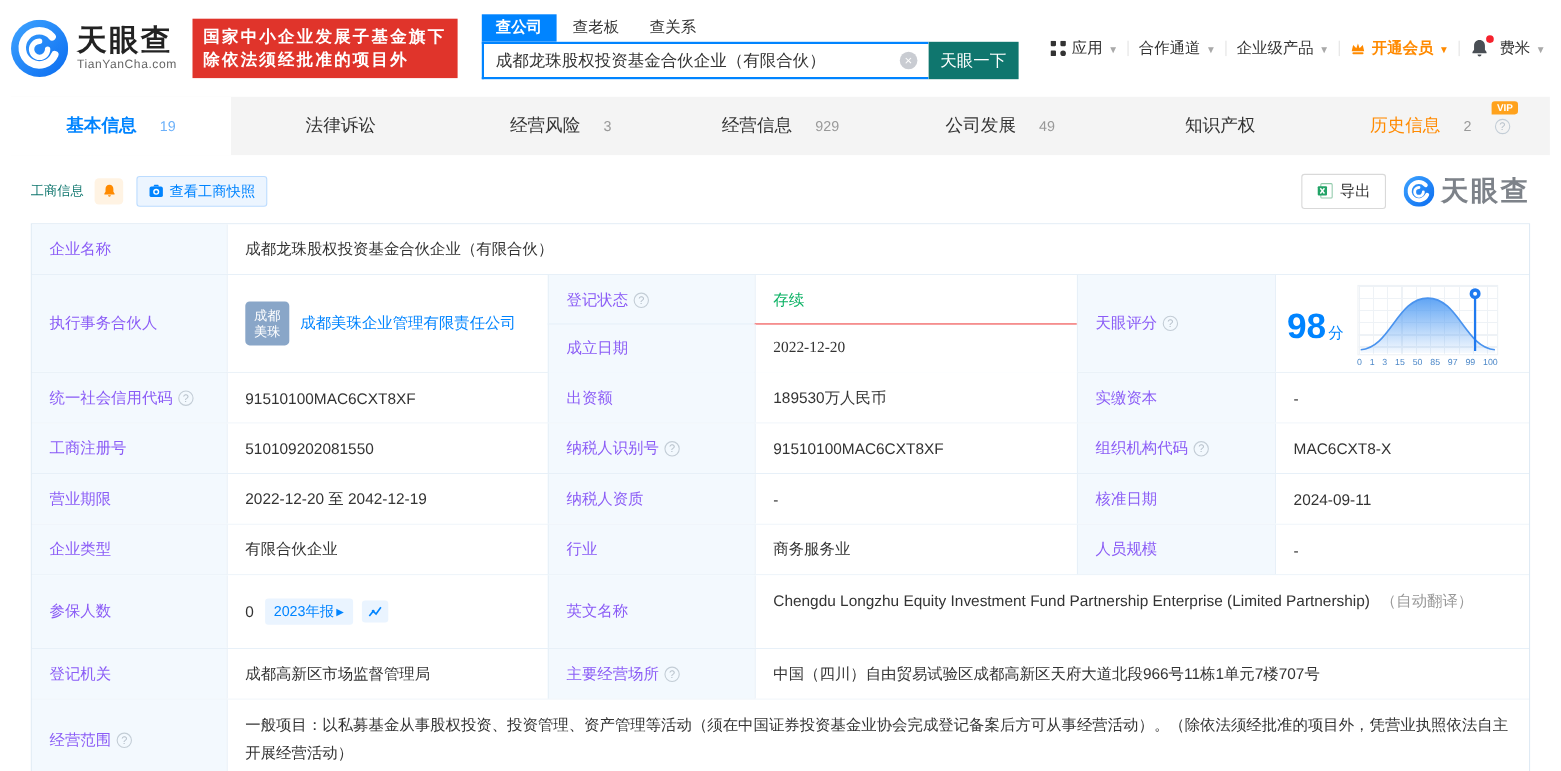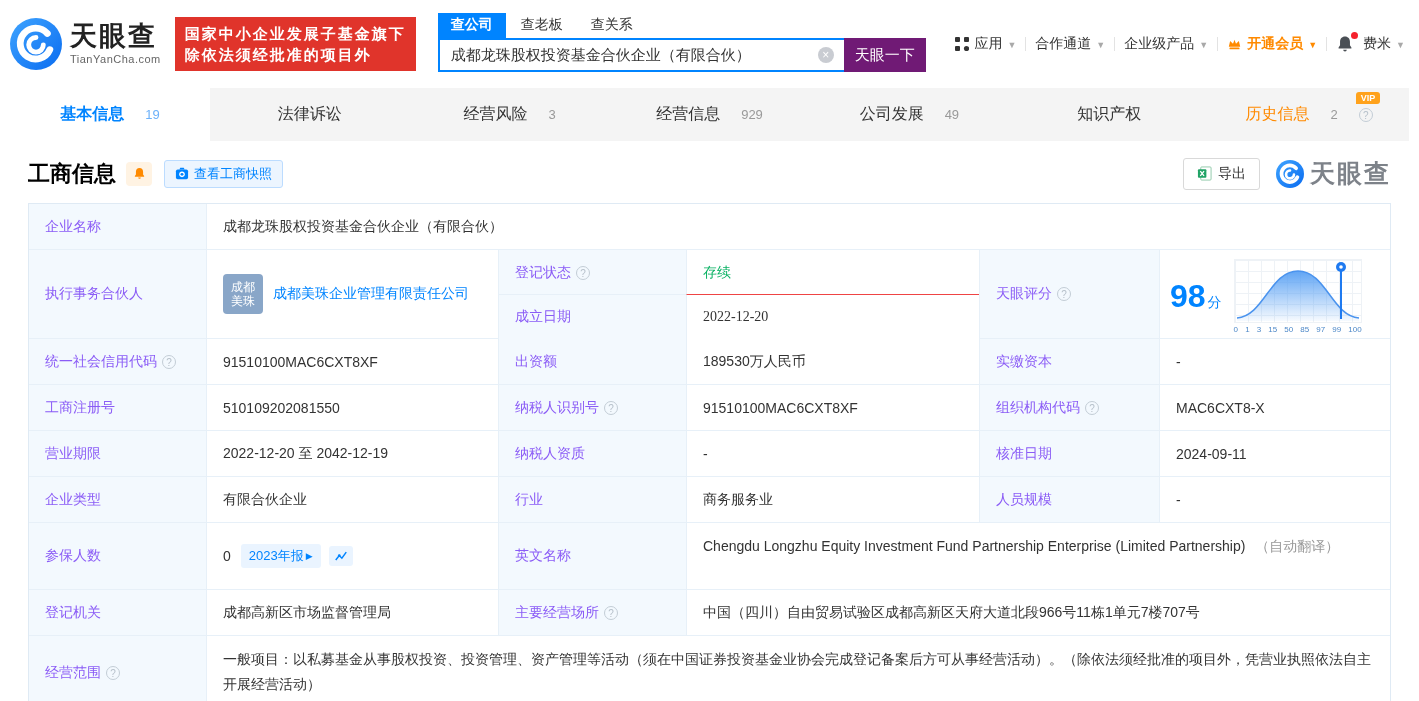--- a/index.html
+++ b/index.html
@@ -17,21 +17,21 @@
   .search-tabs { display:flex; gap:2px; }
   .stab { font-size:14px; padding:3px 13px 4px; cursor:pointer; color:#333; }
   .stab.active { background:#0084ff; color:#fff; font-weight:bold; }
   .search-row { display:flex; }
   .search-input-wrap { position:relative; }
   .search-input { width:406px; height:34px; border:2px solid #0084ff; border-right:none;
     font-size:15px; color:#333; padding:0 36px 0 11px; outline:none;
     font-family:"Liberation Sans","DejaVu Sans",sans-serif; }
   .clear-icon { position:absolute; right:10px; top:9px; width:16px; height:16px; background:#c9ccd2;
     border-radius:50%; color:#fff; font-size:12px; line-height:16px; text-align:center; cursor:pointer; }
-  .search-btn { width:82px; height:34px; background:#701a75; color:#fff; border:none;
+  .search-btn { width:82px; height:34px; background:#0f766e; color:#fff; border:none;
     font-size:15px; cursor:pointer; font-family:inherit; }
   .top-nav { margin-left:auto; display:flex; align-items:center; gap:9px; font-size:14px; white-space:nowrap; }
   .nav-item { display:flex; align-items:center; gap:5px; cursor:pointer; color:#333; }
   .caret { font-size:9px; color:#a9a9a9; margin-top:2px; }
   .nav-sep { width:1px; height:14px; background:#e3e3e3; }
   .vip-nav { color:#ff8a00; font-weight:bold; }
   .bell-wrap { position:relative; cursor:pointer; display:flex; }
   .red-dot { position:absolute; top:-3px; right:-4px; width:7px; height:7px; border-radius:50%; background:#f5222d; }
 
   
@@ -41,21 +41,21 @@
   .mtab .cnt { font-size:13px; color:#999; }
   .mtab.active { background:#fff; color:#0084ff; font-weight:bold; }
   .mtab.active .cnt { color:#6cb1fa; font-weight:normal; }
   .mtab.orange { color:#ff8a00; }
   .vip-badge { position:absolute; top:4px; margin-left:118px; background:#ffa21c; color:#fff;
     font-size:9px; font-weight:bold; padding:1px 5px; border-radius:3px 3px 3px 0; }
 
   
   .content { padding:0 28px; }
   .section-head { display:flex; align-items:center; margin:16px 0 13px; }
-  .section-title { font-size:22px; font-weight:bold; color:#000000; }
+  .section-title { font-size:12px; font-weight:normal; color:#0f766e; }
   .bell-chip { width:26px; height:24px; background:#fff3e3; border-radius:4px; display:flex;
     align-items:center; justify-content:center; margin-left:10px; cursor:pointer; }
   .snapshot-btn { display:flex; align-items:center; gap:5px; margin-left:12px; background:#ecf5ff;
     border:1px solid #bcdcff; border-radius:3px; padding:4px 10px; font-size:13px; color:#0084ff;
     cursor:pointer; font-family:inherit; }
   .head-right { margin-left:auto; display:flex; align-items:center; gap:16px; }
   .export-btn { display:flex; align-items:center; gap:6px; background:#fff; border:1px solid #d9d9d9;
     border-radius:3px; padding:6px 13px; font-size:14px; color:#333; cursor:pointer; font-family:inherit; }
   .watermark { display:flex; align-items:center; gap:6px; }
   .watermark-text { font-size:25px; font-weight:bold; color:#7d8289; letter-spacing:2px; }

